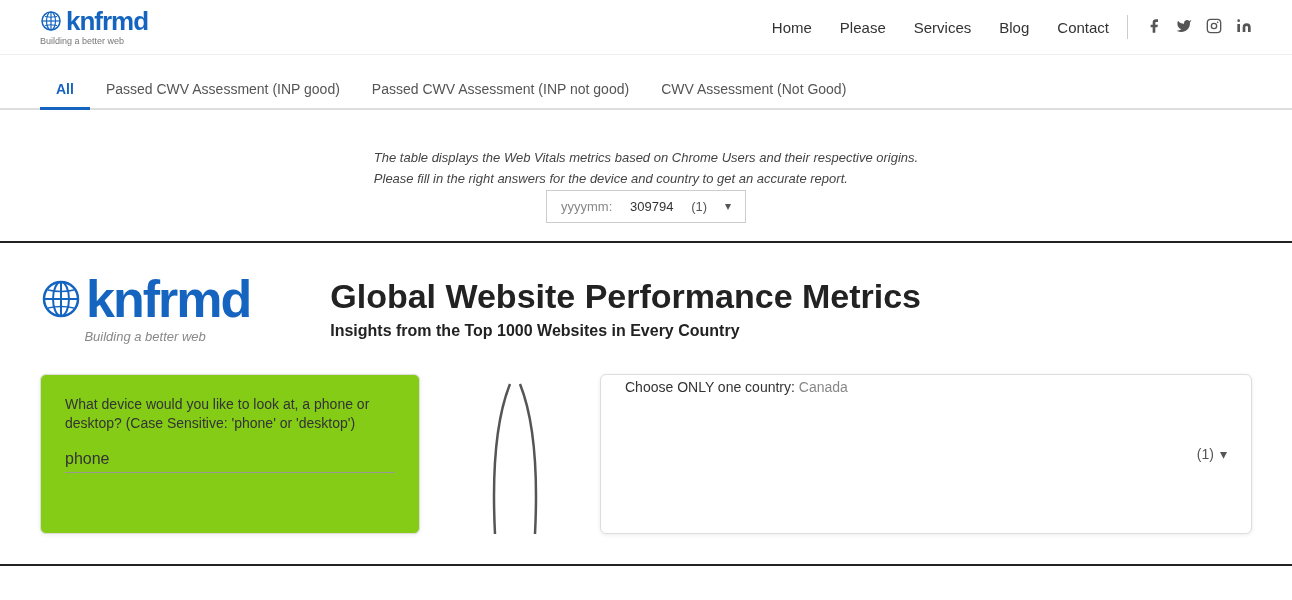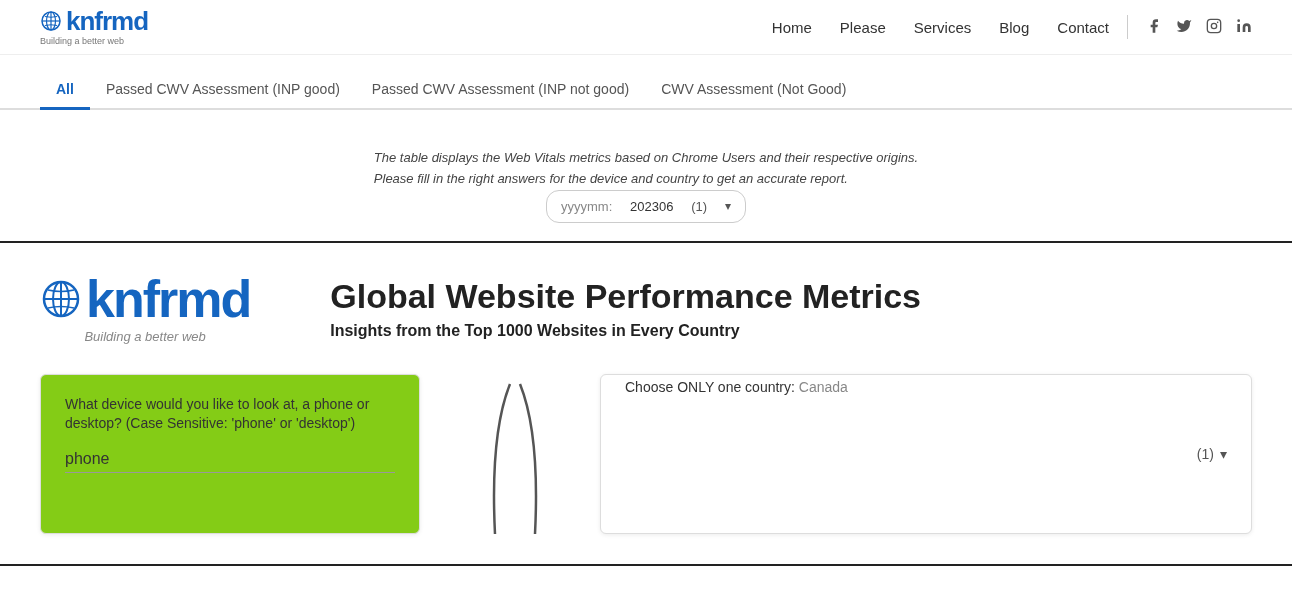--- a/index.html
+++ b/index.html
@@ -108,21 +108,21 @@
     }
     .info-text {
       font-size: 13px;
       font-style: italic;
       color: #444;
       line-height: 1.6;
       max-width: 680px;
     }
     .date-selector {
       border: 1px solid #ccc;
-      border-radius: 13px;
+      border-radius: 0;
       padding: 8px 14px;
       font-size: 13px;
       color: #333;
       display: flex;
       align-items: center;
       gap: 8px;
       cursor: pointer;
       background: #fff;
       min-width: 200px;
       justify-content: space-between;
@@ -317,21 +317,21 @@
   <div class="tab">CWV Assessment (Not Good)</div>
 </div>
 
 <div class="info-bar">
   <div class="info-text">
     <div>The table displays the Web Vitals metrics based on Chrome Users and their respective origins.</div>
     <div>Please fill in the right answers for the device and country to get an accurate report.</div>
   </div>
   <div class="date-selector">
     <span class="label">yyyymm:</span>
-    <span class="value">202306</span>
+    <span class="value">309794</span>
     <span class="count">(1)</span>
     <span class="dropdown-arrow">▾</span>
   </div>
 </div>
 
 <div class="main-content">
   <div class="brand-section">
 
     <div class="brand-logo">
       <div class="brand-logo-text">

